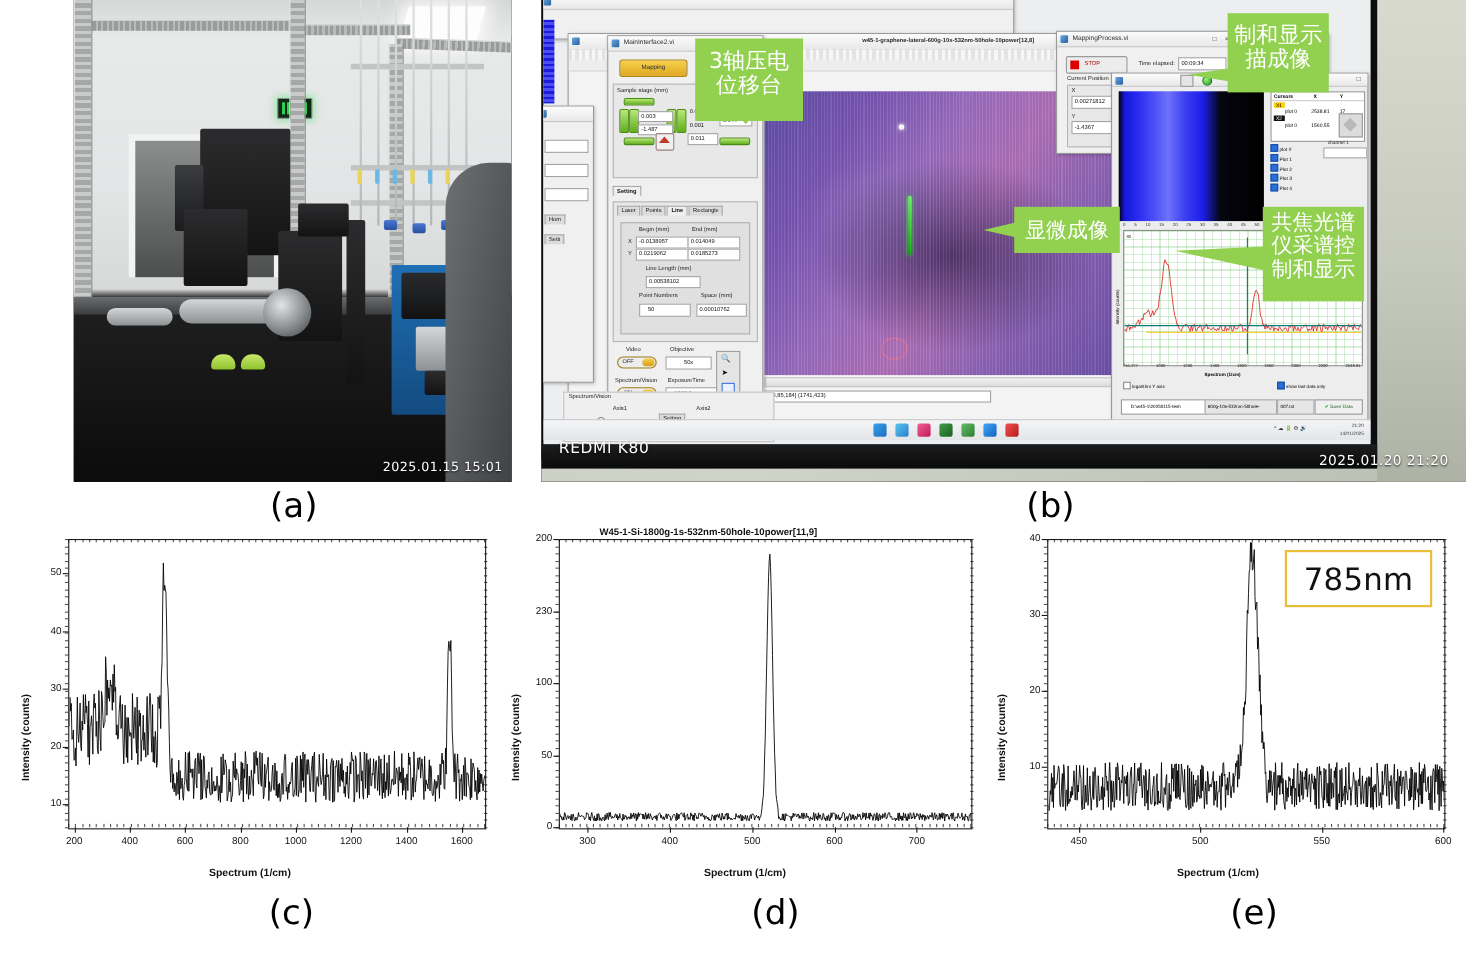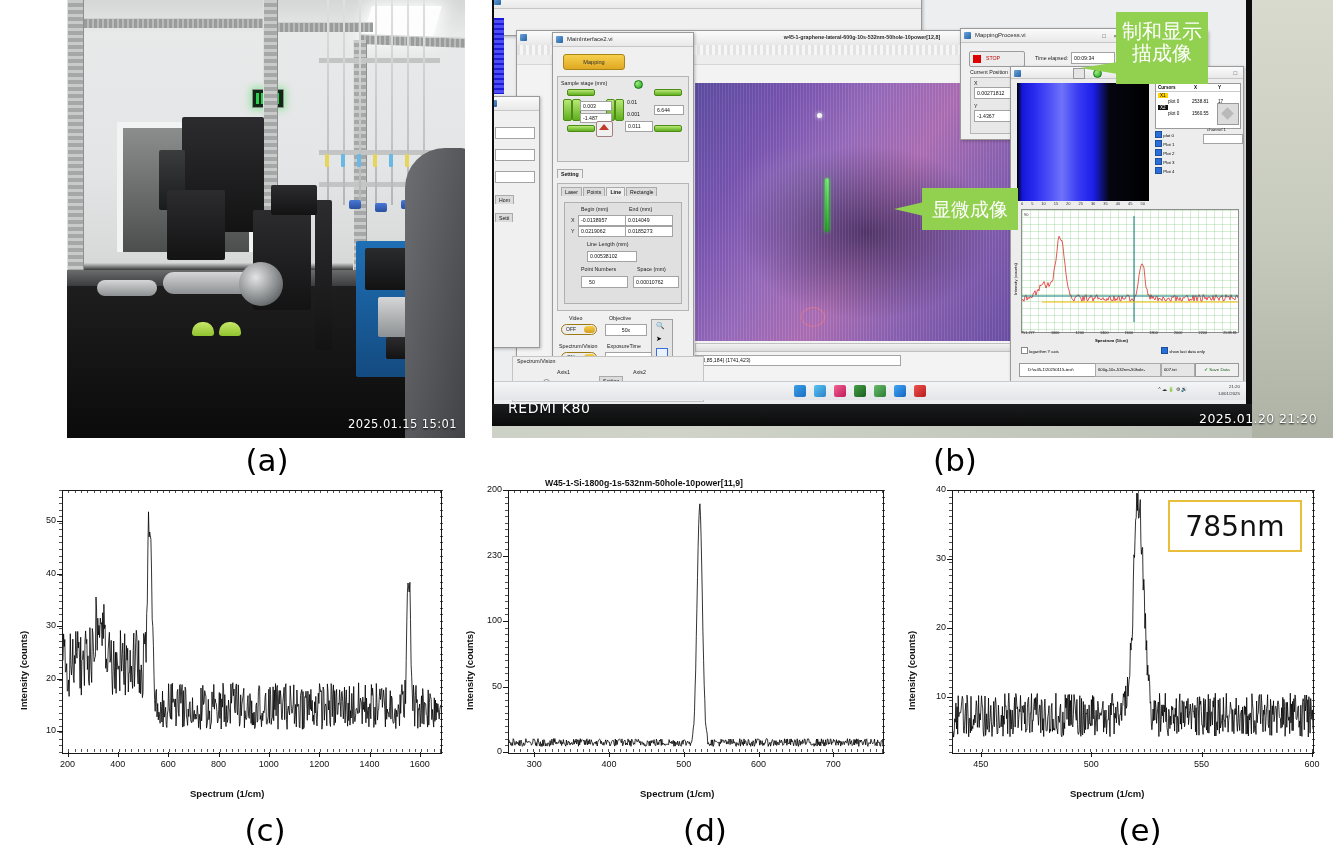--- a/index.html
+++ b/index.html
@@ -502,32 +502,43 @@
         <div class="tbicon" style="left:380px;background:linear-gradient(135deg,#66bb6a,#2e7d32);"></div>
         <div class="tbicon" style="left:400px;background:linear-gradient(135deg,#42a5f5,#1565c0);"></div>
         <div class="tbicon" style="left:420px;background:linear-gradient(135deg,#ef5350,#b71c1c);"></div>
         <div style="position:absolute;right:58px;top:4px;font-size:5px;color:#333;">^ ☁ 🔋 ⚙ 🔊</div>
         <div style="position:absolute;right:6px;top:2px;font-size:4.4px;color:#333;text-align:right;line-height:1.5;">21:20<br>14/01/2025</div>
       </div>
     </div>
     <div class="b-bezel-b"></div>
   </div>
 
+  <div class="ann" id="ann-stage" style="left:140px;top:35px;width:98px;height:66px;font-size:20px;padding-top:9px;">
+    <span style="white-space:pre-line;">3轴压电
+位移台</span>
+    <span class="ann-tail" style="left:36px;top:66px;border-left:10px solid transparent;border-right:10px solid transparent;border-top:12px solid #92d050;"></span>
+  </div>
 
   <div class="ann" id="ann-vacuum" style="left:624px;top:12px;width:92px;height:64px;font-size:20px;padding-top:8px;">
     <span style="white-space:pre-line;">制和显示
 描成像</span>
     <span class="ann-tail" style="left:-36px;top:50px;border-top:6px solid transparent;border-bottom:6px solid transparent;border-right:38px solid #92d050;"></span>
   </div>
 
   <div class="ann" id="ann-micro" style="left:430px;top:188px;width:96px;height:42px;font-size:19px;line-height:42px;">
     <span>显微成像</span>
     <span class="ann-tail" style="left:-28px;top:14px;border-top:7px solid transparent;border-bottom:7px solid transparent;border-right:30px solid #92d050;"></span>
   </div>
 
+  <div class="ann" id="ann-confocal" style="left:656px;top:188px;width:92px;height:82px;font-size:19px;padding-top:4px;">
+    <span style="white-space:pre-line;">共焦光谱
+仪采谱控
+制和显示</span>
+    <span class="ann-tail" style="left:-80px;top:36px;border-top:4px solid transparent;border-bottom:18px solid transparent;border-right:82px solid #92d050;"></span>
+  </div>
 
 
   <div class="b-redmi">REDMI K80</div>
   <div class="b-ts">2025.01.20 21:20</div>
 </div>
 <div class="sublabel" style="left:860px;top:442px;width:190px;">(b)</div>
 
 <div class="chart" id="chart-c" style="left:0px;top:478px;width:460px;height:330px;">
   <div class="plotbox" id="box-c" style="left:62px;top:12px;width:378px;height:262px;">
     <svg class="trace" id="svg-c" width="378" height="262">

